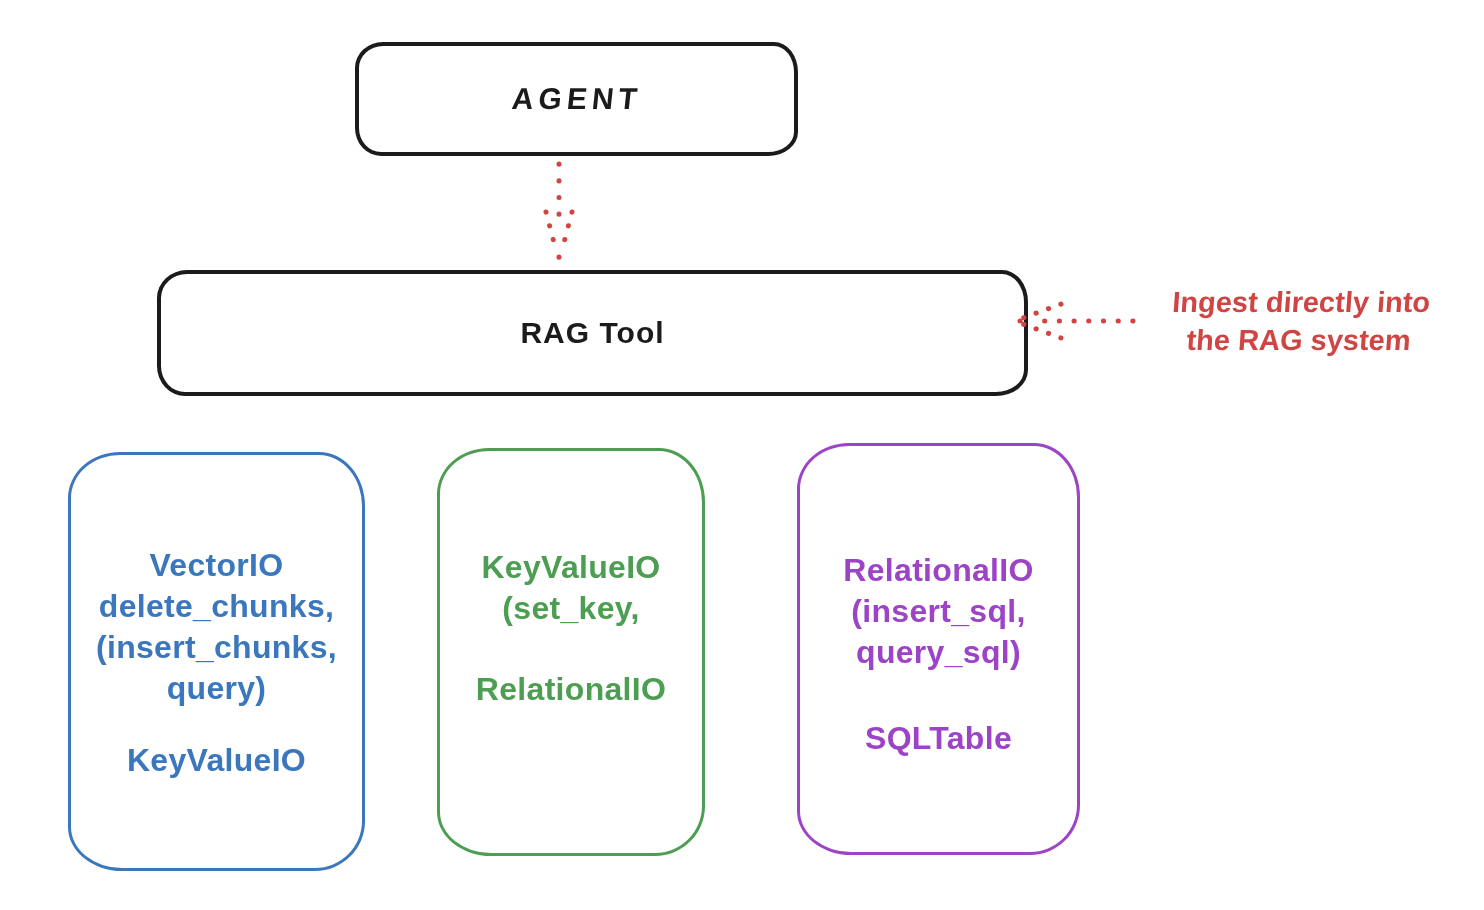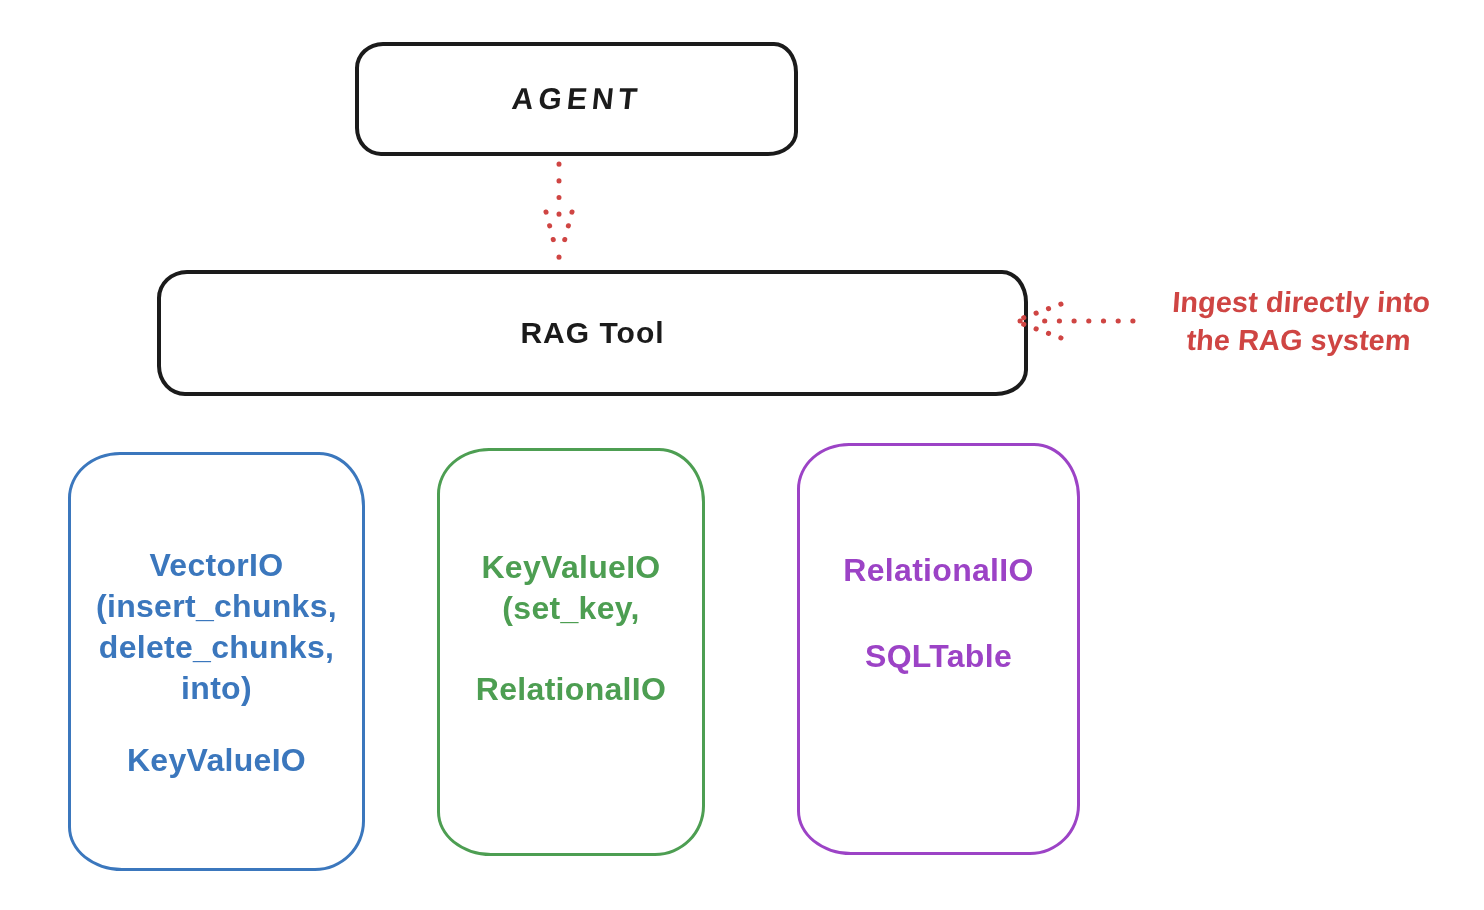--- a/index.html
+++ b/index.html
@@ -109,33 +109,35 @@
     <path d="M7 23 L7.2 23"></path>
   </svg>
 
   <div class="annotation" style="--c: #cf4543;">
     <div>Ingest directly into</div>
     <div>the RAG system</div>
   </div>
 
   <div class="io-box" id="box-vector" style="--c: #3b77bd;">
     <div class="line">VectorIO</div>
+    <div class="line">delete_chunks,</div>
     <div class="line">(insert_chunks,</div>
-    <div class="line">delete_chunks,</div>
-    <div class="line">into)</div>
+    <div class="line">query)</div>
     <div class="spacer-v"></div>
     <div class="line">KeyValueIO</div>
   </div>
 
   <div class="io-box" id="box-keyvalue" style="--c: #4d9e52;">
     <div class="line">KeyValueIO</div>
     <div class="line">(set_key,</div>
     <div class="spacer-kv"></div>
     <div class="line">RelationalIO</div>
   </div>
 
   <div class="io-box" id="box-relational" style="--c: #9c43c6;">
     <div class="line">RelationalIO</div>
+    <div class="line">(insert_sql,</div>
+    <div class="line">query_sql)</div>
     <div class="spacer-r"></div>
     <div class="line">SQLTable</div>
   </div>
 
 </div>
 
 </body></html>

